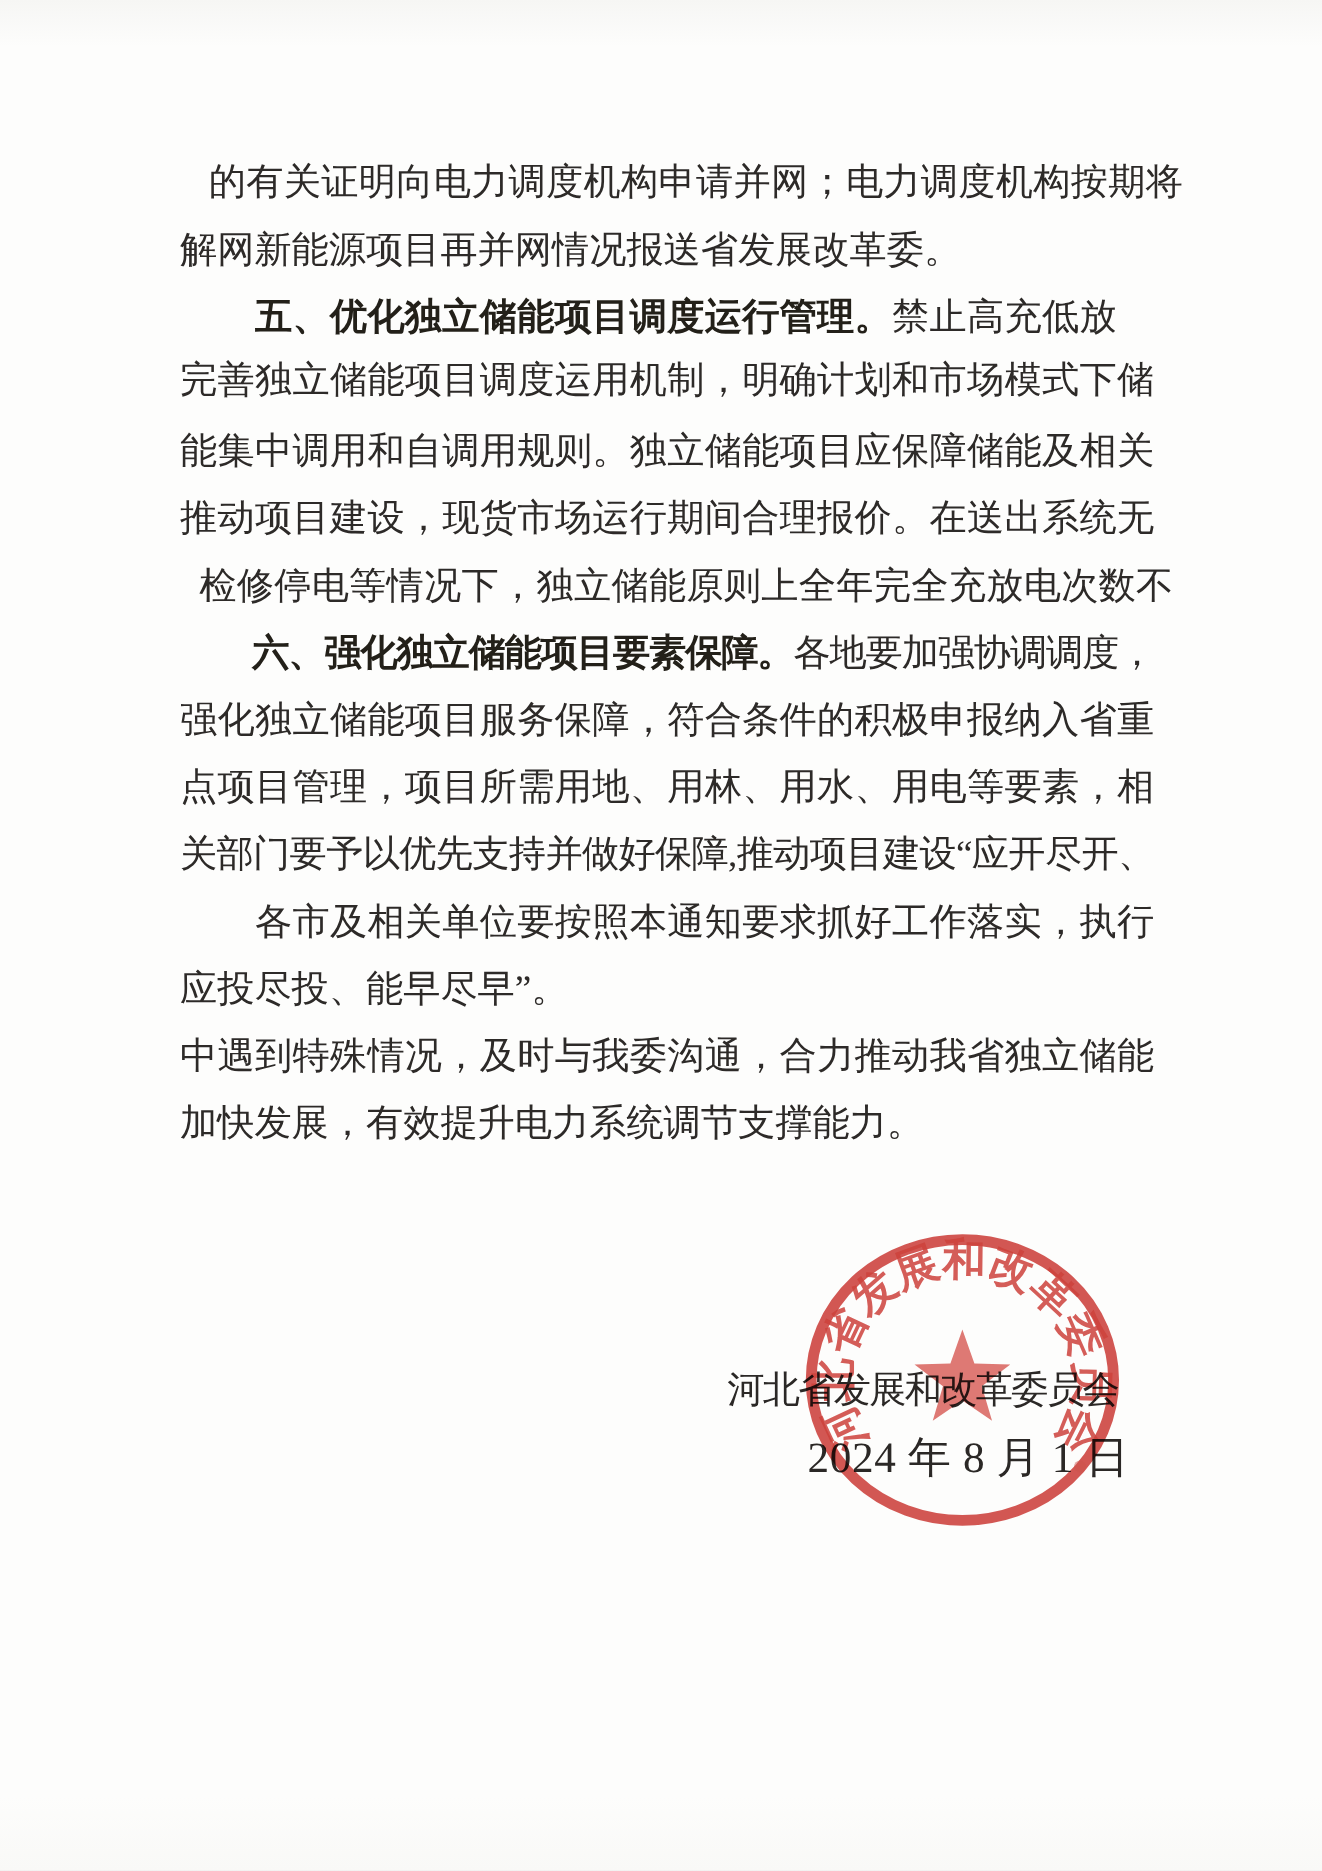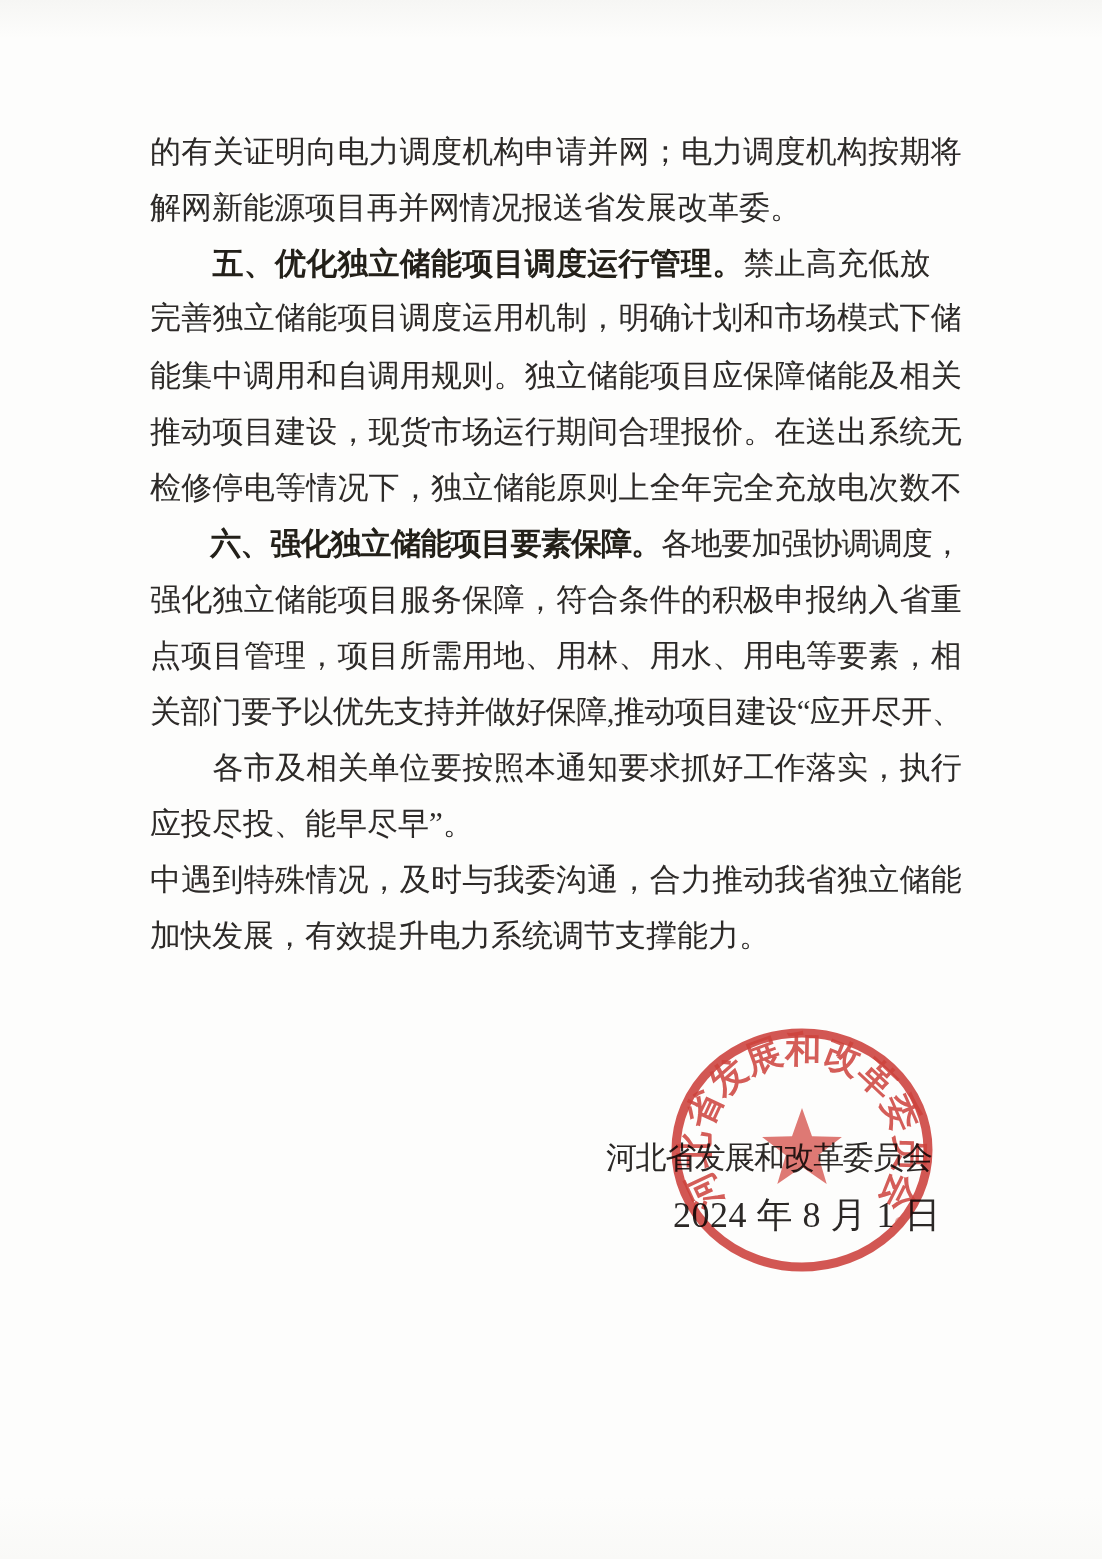--- a/index.html
+++ b/index.html
@@ -53,27 +53,27 @@
     pointer-events:none;
   }
   .seal svg{width:100%;height:100%;}
 </style>
 </head>
 <body>
 
 <div class="page">
 
   <div class="doc-body">
-      <div class="line" style="letter-spacing: 0.23px;"><span>的有关证明向电力调度机构申请并网；电力调度机构按期将</span></div>
+      <div class="line" style="letter-spacing: 0.23px; margin-left: 24px;"><span>的有关证明向电力调度机构申请并网；电力调度机构按期将</span></div>
       <div class="line last"><span>解网新能源项目再并网情况报送省发展改革委。</span></div>
       <div class="line" style="letter-spacing: 0.23px;"><span>　　</span><span class="b">五、优化独立储能项目调度运行管理。</span><span>禁止高充低放</span></div>
       <div class="line" style="letter-spacing: 0.23px; font-family: Liberation Mono, monospace;"><span>完善独立储能项目调度运用机制，明确计划和市场模式下储</span></div>
       <div class="line" style="letter-spacing: 0.23px;"><span>能集中调用和自调用规则。独立储能项目应保障储能及相关</span></div>
       <div class="line" style="letter-spacing: 0.23px;"><span>推动项目建设，现货市场运行期间合理报价。在送出系统无</span></div>
-      <div class="line" style="letter-spacing: 0.23px;"><span>检修停电等情况下，独立储能原则上全年完全充放电次数不</span></div>
+      <div class="line" style="letter-spacing: 0.23px; margin-left: 16px;"><span>检修停电等情况下，独立储能原则上全年完全充放电次数不</span></div>
       <div class="line" style="letter-spacing: -0.93px;"><span>　　</span><span class="b">六、强化独立储能项目要素保障。</span><span>各地要加强协调调度，</span></div>
       <div class="line" style="letter-spacing: 0.23px;"><span>强化独立储能项目服务保障，符合条件的积极申报纳入省重</span></div>
       <div class="line" style="letter-spacing: 0.23px;"><span>点项目管理，项目所需用地、用林、用水、用电等要素，相</span></div>
       <div class="line" style="letter-spacing: -0.55px;"><span>关部门要予以优先支持并做好保障,推动项目建设“应开尽开、</span></div>
       <div class="line" style="letter-spacing: 0.23px;"><span>　　</span><span>各市及相关单位要按照本通知要求抓好工作落实，执行</span></div>
       <div class="line last"><span>应投尽投、能早尽早”。</span></div>
       <div class="line" style="letter-spacing: 0.23px;"><span>中遇到特殊情况，及时与我委沟通，合力推动我省独立储能</span></div>
       <div class="line last"><span>加快发展，有效提升电力系统调节支撑能力。</span></div>
     </div>
 

